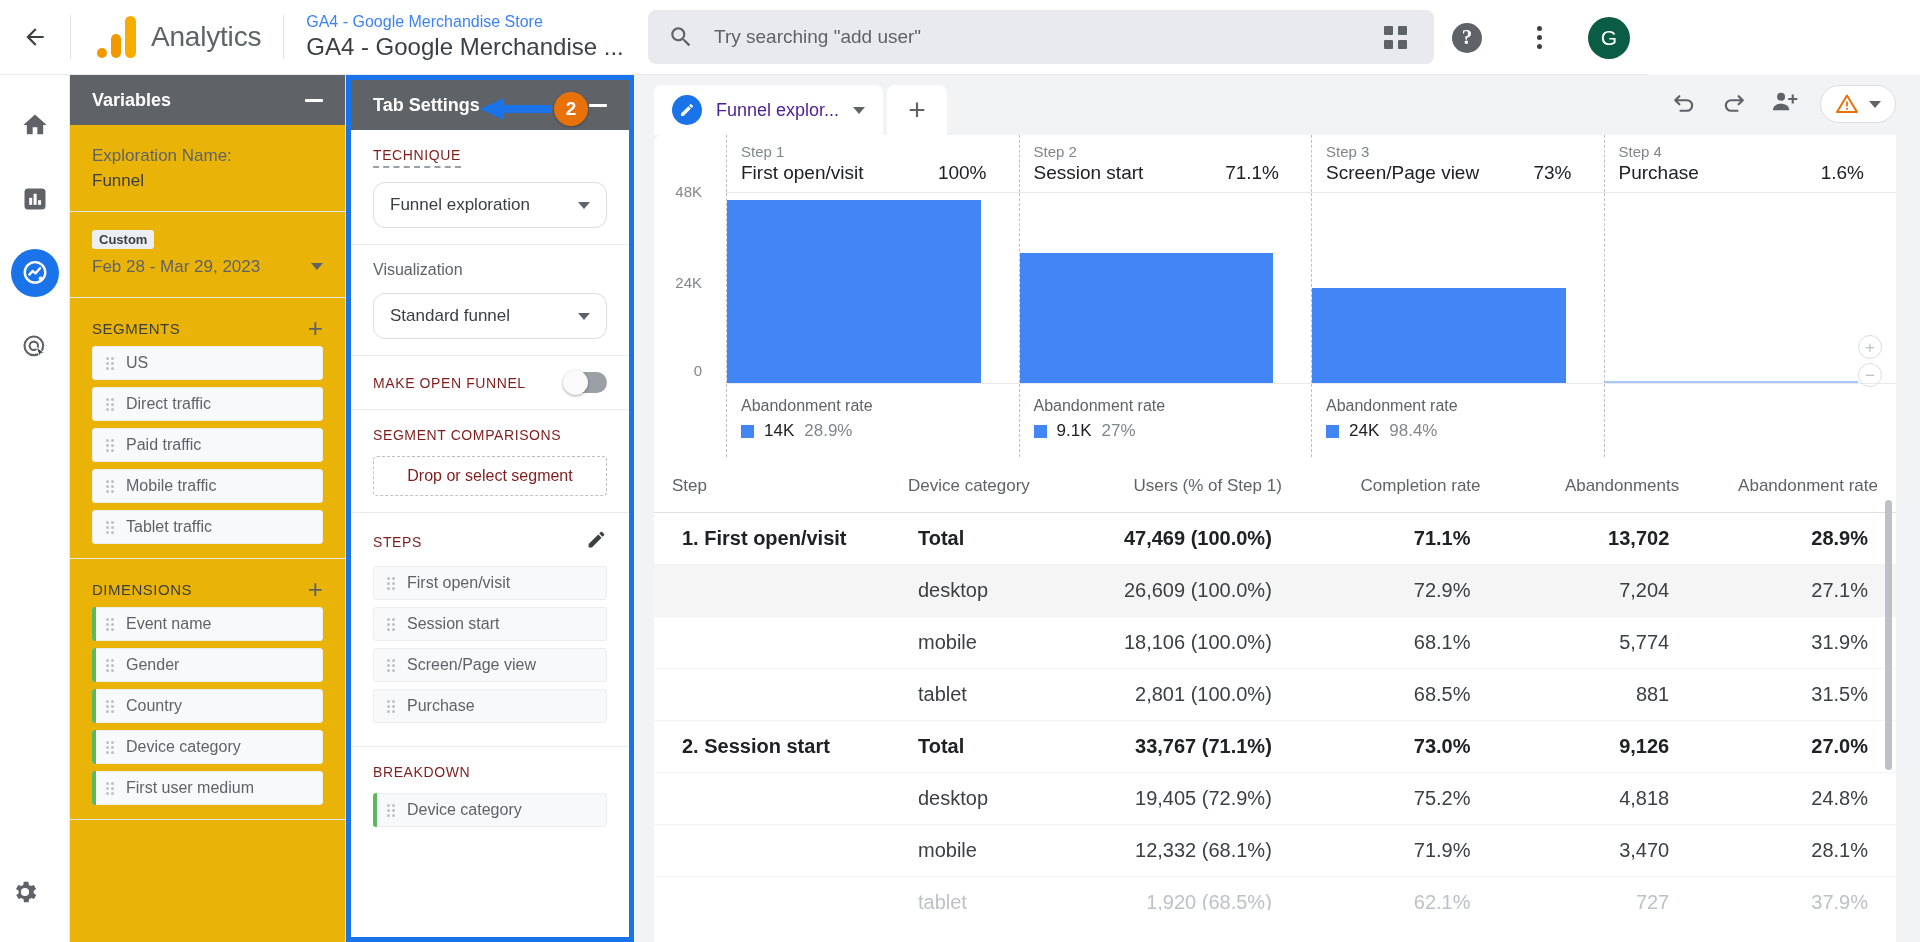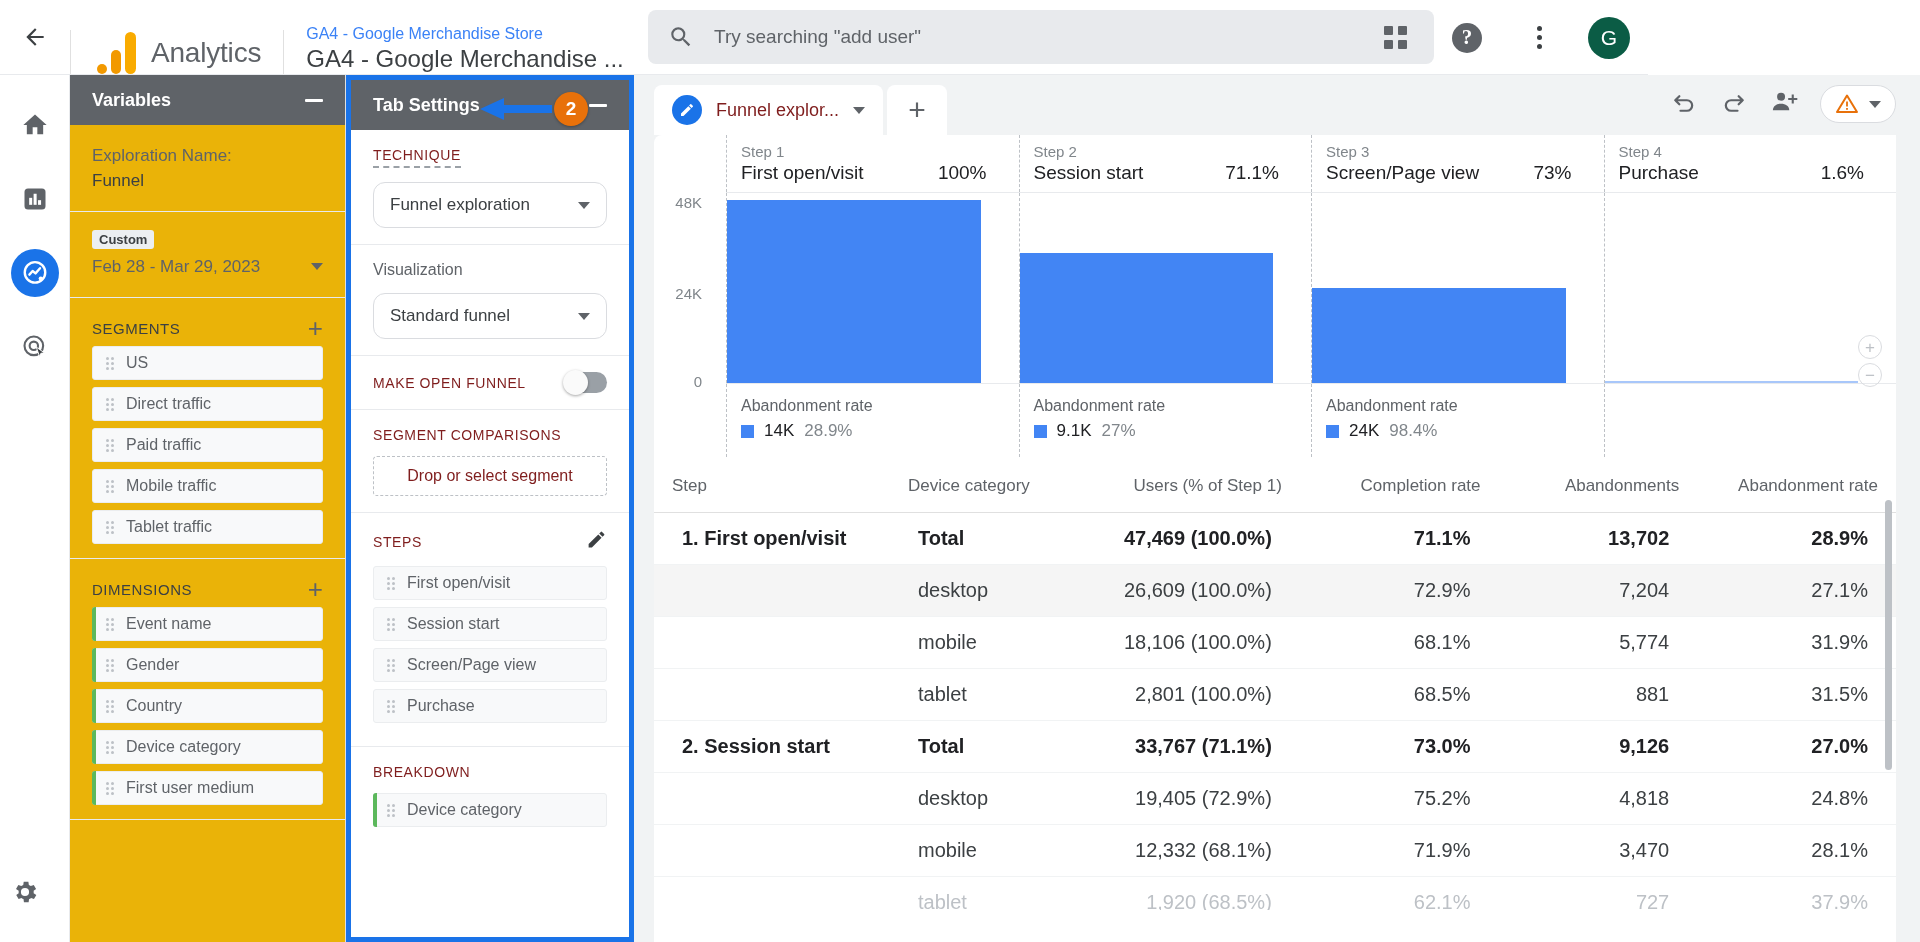--- a/index.html
+++ b/index.html
@@ -7,21 +7,21 @@
     width: 1920px; height: 942px;
     font-family: "Liberation Sans", sans-serif;
     background: #fff; overflow: hidden;
     -webkit-font-smoothing: antialiased;
   }
   .app { position: relative; width: 1920px; height: 942px; }
 
   
   .topbar {
     position: absolute; top: 0; left: 0; width: 1648px; height: 75px;
-    background: #fff; display: flex; align-items: flex-end;
+    background: #fff; display: flex; align-items: center;
     border-bottom: 1px solid #e8eaed;
   }
   .back-btn {
     width: 70px; height: 75px; display: flex; align-items: center; justify-content: center;
     color: #3c4043; cursor: pointer;
   }
   .divider-v { width: 1px; height: 44px; background: #e0e0e0; }
   .brand { display: flex; align-items: center; gap: 14px; padding: 0 22px 0 26px; }
   .ga-logo { width: 40px; height: 42px; position: relative; }
   .ga-logo .b1 { position: absolute; bottom: 0; left: 0; width: 10px; height: 10px; border-radius: 50%; background: #f29900; }
@@ -133,21 +133,21 @@
 
   
   .main { position: absolute; left: 634px; top: 75px; right: 0; bottom: 0; background: #f1f3f4; }
   .tabbar { height: 60px; display: flex; align-items: flex-end; padding-left: 20px; position: relative; }
   .tab {
     height: 50px; background: #fff; border-radius: 8px 8px 0 0; display: flex; align-items: center;
     gap: 14px; padding: 0 18px; cursor: pointer; min-width: 180px;
   }
   .tab-ico { width: 30px; height: 30px; border-radius: 50%; background: #1a73e8; color: #fff;
     display: flex; align-items: center; justify-content: center; }
-  .tab-name { font-size: 18px; color: #7f1d1d; }
+  .tab-name { font-size: 18px; color: #4c1d95; }
   .tab-add { width: 60px; height: 50px; background: #fff; border-radius: 8px 8px 0 0; margin-left: 4px;
     display: flex; align-items: center; justify-content: center; cursor: pointer;
     font-size: 30px; color: #5f6368; font-weight: 300; }
   .tab-tools { position: absolute; right: 24px; top: 10px; display: flex; align-items: center; gap: 22px; }
   .warn-pill { height: 38px; border: 1px solid #dadce0; border-radius: 19px; background: #fff;
     display: flex; align-items: center; gap: 10px; padding: 0 14px; cursor: pointer; }
 
   .card { position: absolute; left: 20px; right: 24px; top: 60px; bottom: 0; background: #fff;
     border-radius: 8px 0 0 0; overflow: hidden; }
 
@@ -157,21 +157,21 @@
   .step-col { flex: 1; border-left: 1px dashed #bdc1c6; padding: 7px 32px 0 14px; }
   .step-col:first-child { border-left: 1px dashed #bdc1c6; }
   .step-k { font-size: 15px; color: #80868b; line-height: 20px; }
   .step-row { display: flex; justify-content: space-between; align-items: baseline; }
   .step-nm { font-size: 19px; color: #202124; }
   .step-pc { font-size: 19px; color: #202124; }
   .plot { position: relative; height: 190px; margin-left: 16px; display: flex; }
   .plot-col { flex: 1; position: relative; border-left: 1px dashed #bdc1c6; }
   .bar { position: absolute; bottom: 0; left: 0; width: 87%; background: #4285f4; }
   .bar.tiny { height: 2px; background: #a8c7fa; }
-  .yaxis { position: absolute; left: 0; top: 59px; width: 56px; height: 190px; }
+  .yaxis { position: absolute; left: 0; top: 48px; width: 56px; height: 190px; }
   .ytick { position: absolute; right: 8px; font-size: 15px; color: #80868b; transform: translateY(-50%); }
   .abandon { display: flex; height: 74px; margin-left: 16px; border-top: 1px solid #e8eaed; }
   .ab-col { flex: 1; border-left: 1px dashed #bdc1c6; padding: 10px 14px 0 14px; }
   .ab-t { font-size: 16px; color: #5f6368; line-height: 24px; }
   .ab-v { display: flex; align-items: center; gap: 10px; margin-top: 3px; }
   .sq { width: 13px; height: 13px; background: #4285f4; }
   .ab-n { font-size: 17px; color: #202124; }
   .ab-p { font-size: 17px; color: #80868b; }
   .zoomctl { position: absolute; right: 14px; top: 200px; display: flex; flex-direction: column; gap: 4px; }
   .zbtn { width: 24px; height: 24px; border-radius: 50%; border: 1px solid #dadce0; color: #bdc1c6;

